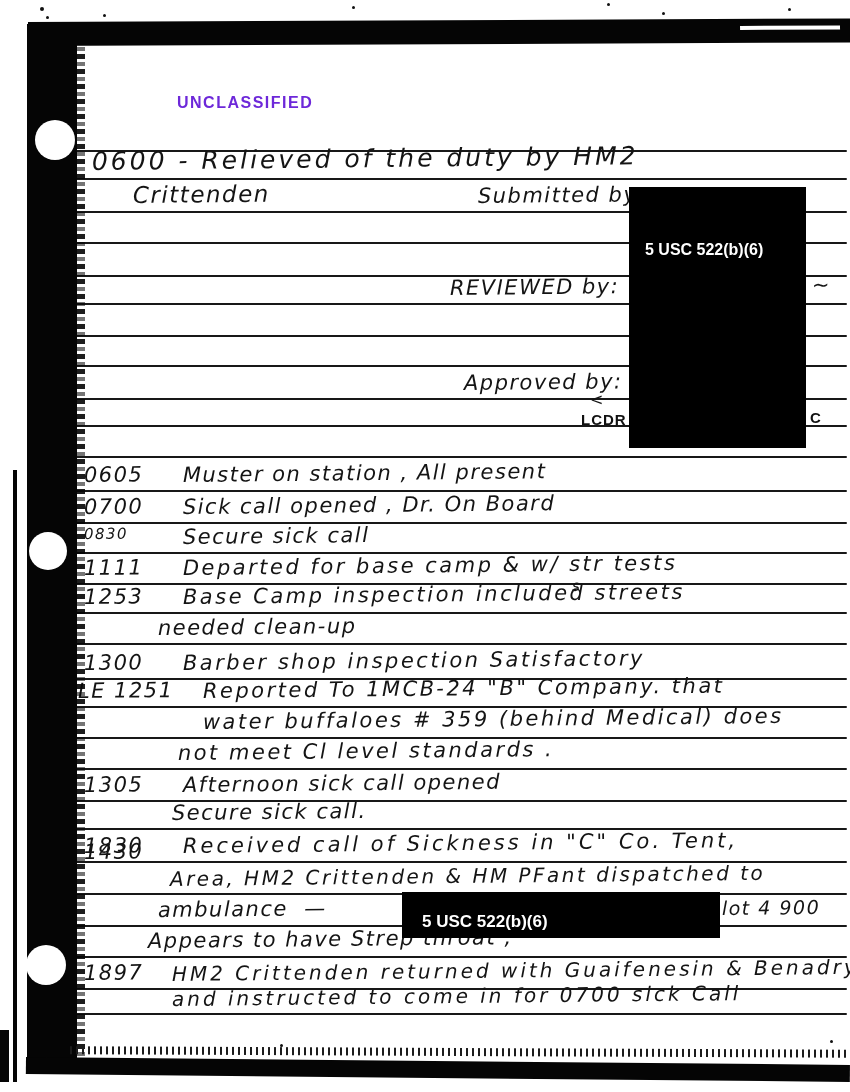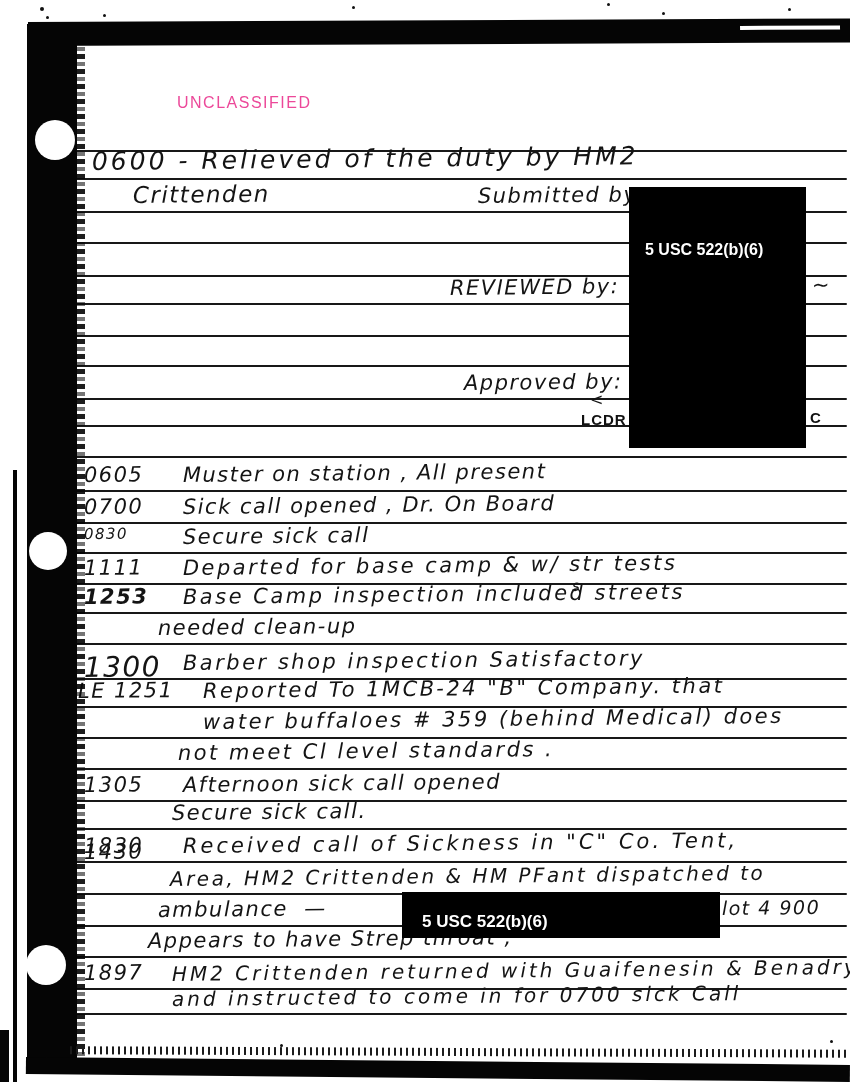--- a/index.html
+++ b/index.html
@@ -16,22 +16,22 @@
   .edge-line{position:absolute;left:13px;top:470px;width:4px;height:612px;background:#050505;z-index:3;}
   .hole{position:absolute;border-radius:50%;background:#ffffff;z-index:4;}
   .perforation{position:absolute;left:70px;top:1048px;width:778px;height:8px;z-index:3;
       transform:rotate(0.25deg);
       background:repeating-linear-gradient(to right,#1c1c1c 0 2px,transparent 2px 6px);}
   .bottom-bar{position:absolute;left:26px;top:1057px;width:824px;height:17px;background:#050505;
       transform:rotate(0.55deg);transform-origin:left top;z-index:3;}
   .corner-block{position:absolute;left:0px;top:1030px;width:9px;height:52px;background:#050505;z-index:3;}
   .speck{position:absolute;background:#111;border-radius:50%;z-index:2;}
   
-  .classification{position:absolute;left:177px;top:94px;font-weight:normal;font-size:16px;
-      letter-spacing:1.5px;color:#ec4899;z-index:2;}
+  .classification{position:absolute;left:177px;top:94px;font-weight:bold;font-size:16px;
+      letter-spacing:1.5px;color:#6d28d9;z-index:2;}
   
   .rule{position:absolute;height:2px;background:#181818;border-radius:1px;z-index:1;}
   
   .hw{position:absolute;white-space:pre;font-family:"DejaVu Sans",sans-serif;font-style:italic;
       color:#141414;letter-spacing:1.5px;transform:rotate(-0.6deg);transform-origin:left bottom;z-index:2;}
   .hw.print{font-family:"Liberation Sans",sans-serif;font-style:normal;font-weight:bold;
       transform:none;letter-spacing:1px;color:#111;}
   
   .redaction{position:absolute;background:#000;z-index:5;}
   .redaction .lbl{position:absolute;color:#fff;font-weight:bold;white-space:nowrap;
@@ -98,25 +98,25 @@
       <span class="hw print" style="font-size: 15px; left: 581px; top: 411px;">LCDR G</span>
       <span class="hw print" style="font-size: 15px; left: 810px; top: 409px;">C</span>
       <span class="hw" style="font-size: 21px; left: 84px; top: 463px;">0605</span>
       <span class="hw" style="font-size: 21px; left: 183px; top: 463px;">Muster on station , All present</span>
       <span class="hw" style="font-size: 21px; left: 84px; top: 495px;">0700</span>
       <span class="hw" style="font-size: 21px; left: 183px; top: 495px;">Sick call opened , Dr. On Board</span>
       <span class="hw" style="font-size: 15px; left: 84px; top: 525px;">0830</span>
       <span class="hw" style="font-size: 21px; left: 183px; top: 525px;">Secure sick call</span>
       <span class="hw" style="font-size: 21px; left: 84px; top: 556px;">1111</span>
       <span class="hw" style="font-size: 21px; left: 183px; top: 556px; letter-spacing: 2.5px;">Departed for base camp &amp; w/ str tests</span>
-      <span class="hw" style="font-size: 21px; left: 84px; top: 585px; font-weight: bold;">1253</span>
+      <span class="hw" style="font-size: 21px; left: 84px; top: 585px;">1253</span>
       <span class="hw" style="font-size: 21px; left: 183px; top: 585px; letter-spacing: 2.5px;">Base Camp inspection included streets</span>
       <span class="hw" style="font-size: 15px; left: 572px; top: 577px;">s</span>
       <span class="hw" style="font-size: 21px; left: 158px; top: 616px;">needed clean-up</span>
-      <span class="hw" style="font-size: 28px; left: 84px; top: 651px;">1300</span>
+      <span class="hw" style="font-size: 21px; left: 84px; top: 651px;">1300</span>
       <span class="hw" style="font-size: 21px; left: 183px; top: 651px; letter-spacing: 2.5px;">Barber shop inspection Satisfactory</span>
       <span class="hw" style="font-size: 21px; left: 78px; top: 679px;">LE 1251</span>
       <span class="hw" style="font-size: 21px; left: 203px; top: 679px; letter-spacing: 2.5px;">Reported To 1MCB-24 "B" Company. that</span>
       <span class="hw" style="font-size: 21px; left: 203px; top: 710px; letter-spacing: 2.5px;">water buffaloes # 359 (behind Medical) does</span>
       <span class="hw" style="font-size: 21px; left: 178px; top: 741px; letter-spacing: 2.5px;">not meet Cl level standards .</span>
       <span class="hw" style="font-size: 21px; left: 84px; top: 773px;">1305</span>
       <span class="hw" style="font-size: 21px; left: 183px; top: 773px;">Afternoon sick call opened</span>
       <span class="hw" style="font-size: 21px; left: 84px; top: 801px; margin-top: 39px;">1430</span>
       <span class="hw" style="font-size: 21px; left: 172px; top: 801px;">Secure sick call.</span>
       <span class="hw" style="font-size: 21px; left: 84px; top: 834px;">1830</span>

